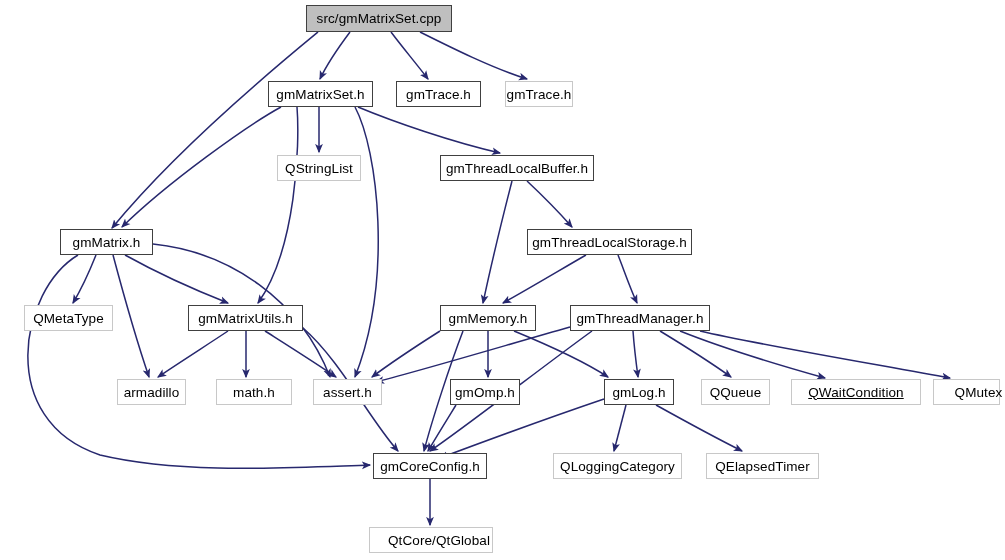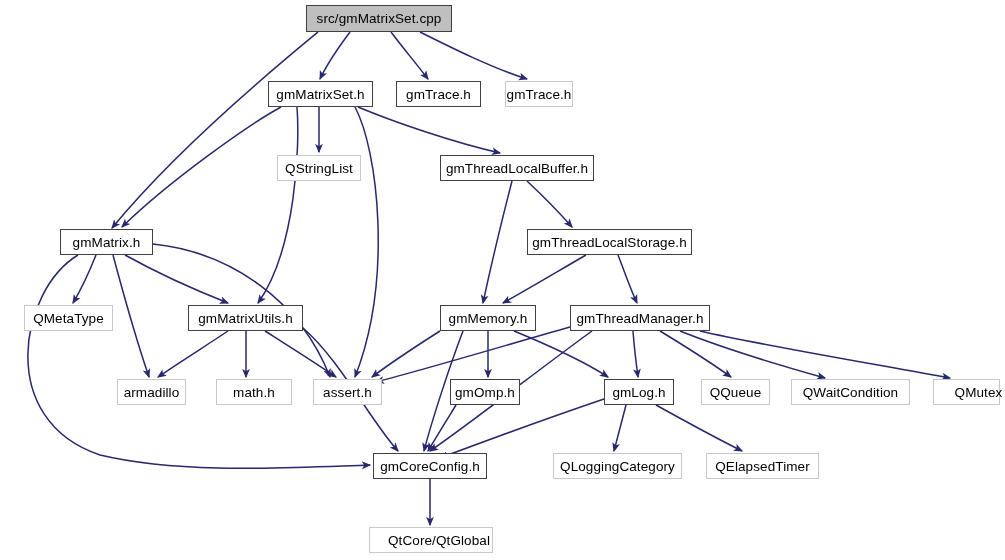--- a/index.html
+++ b/index.html
@@ -148,21 +148,21 @@
       </div>
       <div class="node n-bold" style="left: 450px; top: 379px; width: 70px; height: 26px;">
         <span>gmOmp.h</span>
       </div>
       <div class="node n-bold" style="left: 604px; top: 379px; width: 70px; height: 26px;">
         <span>gmLog.h</span>
       </div>
       <div class="node n-plain" style="left: 701px; top: 379px; width: 69px; height: 26px;">
         <span>QQueue</span>
       </div>
-      <div class="node n-plain" style="left: 791px; top: 379px; width: 119px; height: 26px;">
+      <div class="node n-plain" style="left: 791px; top: 379px; width: 130px; height: 26px; text-decoration: underline;">
         <span>QWaitCondition</span>
       </div>
       <div class="node n-plain" style="left: 933px; top: 379px; width: 67px; height: 26px; padding-left: 24px;">
         <span>QMutex</span>
       </div>
       <div class="node n-bold" style="left: 373px; top: 453px; width: 114px; height: 26px;">
         <span>gmCoreConfig.h</span>
       </div>
       <div class="node n-plain" style="left: 553px; top: 453px; width: 129px; height: 26px;">
         <span>QLoggingCategory</span>

